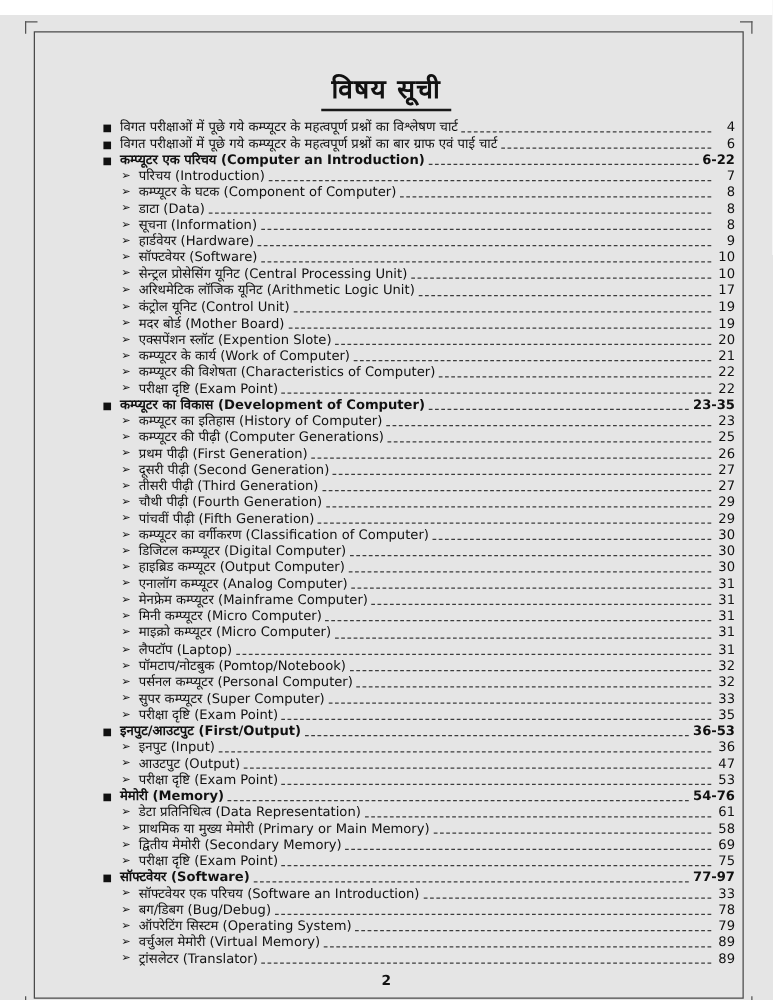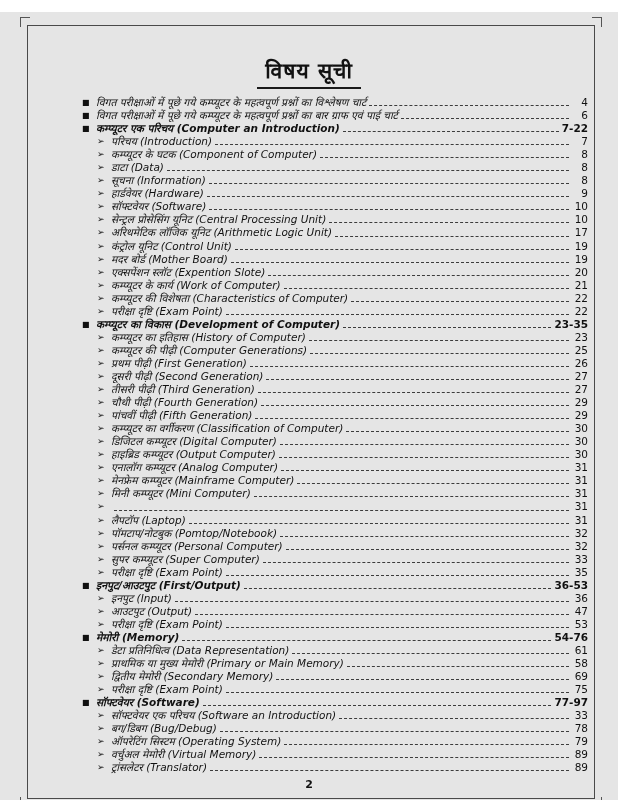--- a/index.html
+++ b/index.html
@@ -64,21 +64,21 @@
   }
   .row.level2 { padding-left: 15px; }
   .row.bold { font-weight: bold; }
   .bullet {
     flex: none;
     width: 14px;
     font-size: 9px;
     line-height: 13.05px;
   }
   .row.level1 .bullet { font-size: 8px; }
-  .label { flex: none; font-style: italic; }
+  .label { flex: none; }
   .leader {
     flex: 1;
     min-width: 8px;
     border-bottom: 1px dashed #3c3c3c;
     margin: 0 3px 3px 3px;
     height: 0;
   }
   .pagenum {
     flex: none;
     min-width: 16px;
@@ -122,21 +122,21 @@
     <span class="bullet">■</span>
     <span class="label">विगत परीक्षाओं में पूछे गये कम्प्यूटर के महत्वपूर्ण प्रश्नों का बार ग्राफ एवं पाई चार्ट</span>
     <span class="leader"></span>
     <span class="pagenum">6</span>
   </div>
 
   <div class="row level1 bold">
     <span class="bullet">■</span>
     <span class="label">कम्प्यूटर एक परिचय (Computer an Introduction)</span>
     <span class="leader"></span>
-    <span class="pagenum">7-22</span>
+    <span class="pagenum">6-22</span>
   </div>
 
   <div class="row level2">
     <span class="bullet">➢</span>
     <span class="label">परिचय (Introduction)</span>
     <span class="leader"></span>
     <span class="pagenum">7</span>
   </div>
 
   <div class="row level2">
@@ -316,27 +316,28 @@
 
   <div class="row level2">
     <span class="bullet">➢</span>
     <span class="label">मेनफ्रेम कम्प्यूटर (Mainframe Computer)</span>
     <span class="leader"></span>
     <span class="pagenum">31</span>
   </div>
 
   <div class="row level2">
     <span class="bullet">➢</span>
-    <span class="label">मिनी कम्प्यूटर (Mini Computer)</span>
+    <span class="label">मिनी कम्प्यूटर (Micro Computer)</span>
     <span class="leader"></span>
     <span class="pagenum">31</span>
   </div>
 
   <div class="row level2">
     <span class="bullet">➢</span>
+    <span class="label">माइक्रो कम्प्यूटर (Micro Computer)</span>
     <span class="leader"></span>
     <span class="pagenum">31</span>
   </div>
 
   <div class="row level2">
     <span class="bullet">➢</span>
     <span class="label">लैपटॉप (Laptop)</span>
     <span class="leader"></span>
     <span class="pagenum">31</span>
   </div>

